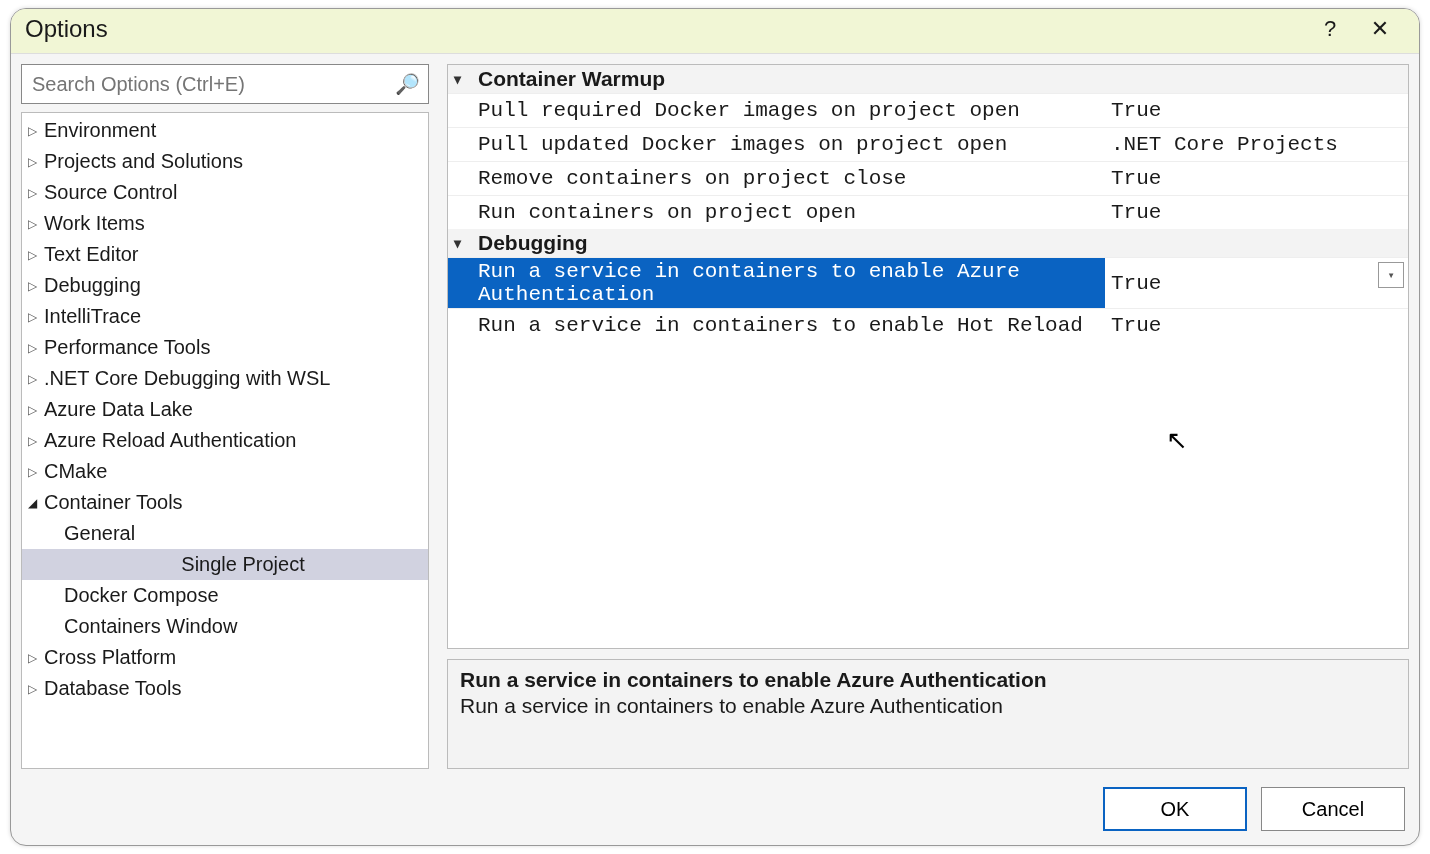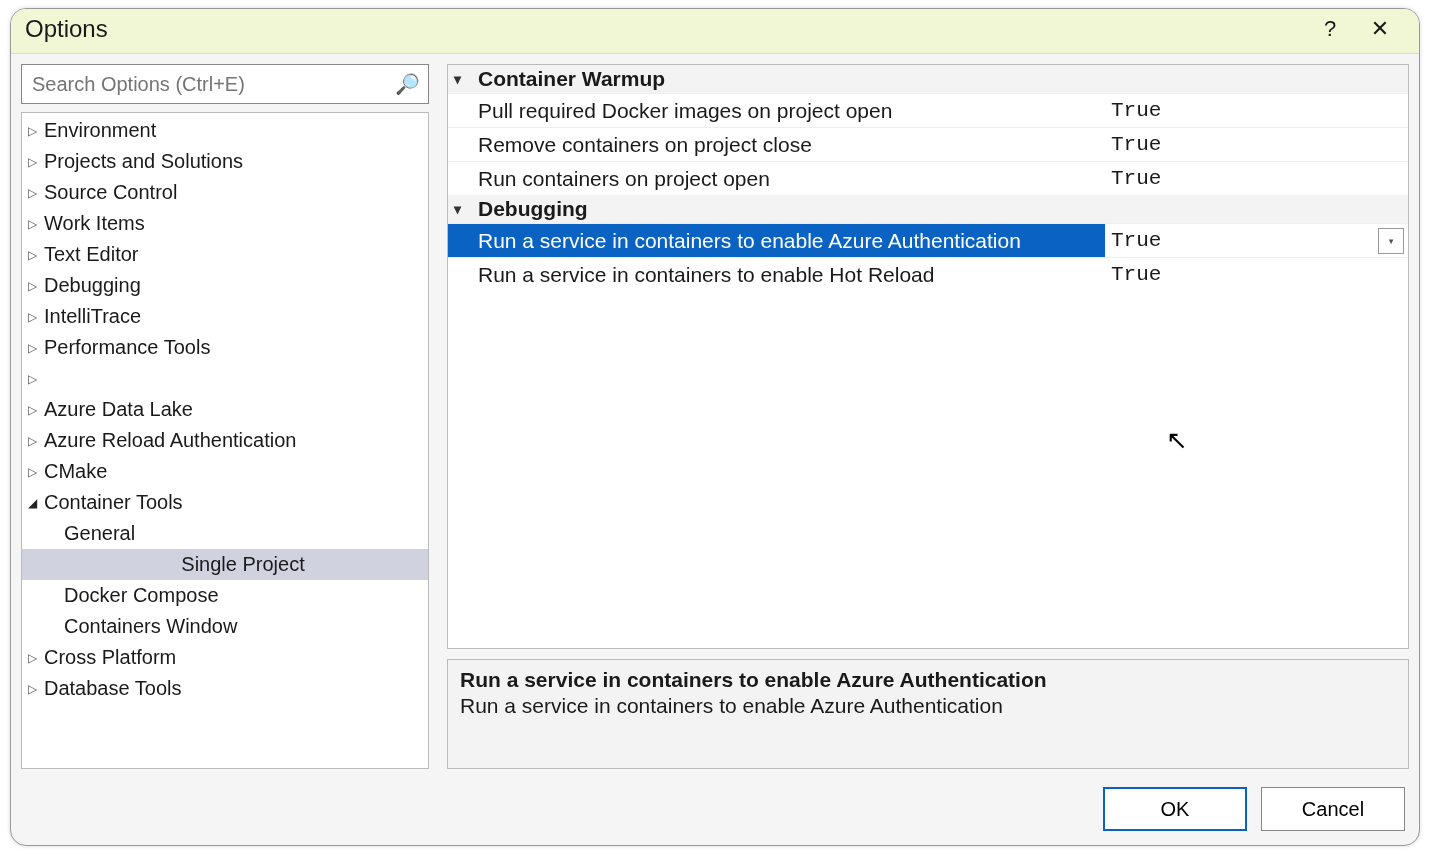--- a/index.html
+++ b/index.html
@@ -136,20 +136,21 @@
     align-items: stretch;
     font-size: 21px;
     min-height: 34px;
     border-top: 1px solid #eee;
   }
   .prop-label {
     width: 657px;
     padding: 2px 6px 2px 30px;
     display:flex;
     align-items:center;
+    font-family:Liberation Mono, monospace;
   }
   .prop-value {
     flex: 1;
     padding: 2px 6px;
     display:flex;
     align-items:center;
     position: relative;
     font-family: Liberation Mono, monospace;
   }
   .prop-row.sel .prop-label {
@@ -248,20 +249,21 @@
           <div class="tree-item">
             <span class="tree-arrow">▷</span>
             <span>IntelliTrace</span>
           </div>
           <div class="tree-item">
             <span class="tree-arrow">▷</span>
             <span>Performance Tools</span>
           </div>
           <div class="tree-item">
             <span class="tree-arrow">▷</span>
+            <span>.NET Core Debugging with WSL</span>
           </div>
           <div class="tree-item">
             <span class="tree-arrow">▷</span>
             <span>Azure Data Lake</span>
           </div>
           <div class="tree-item">
             <span class="tree-arrow">▷</span>
             <span>Azure Reload Authentication</span>
           </div>
           <div class="tree-item">
@@ -299,20 +301,26 @@
       <div class="propgrid" id="propgrid">
 
       <div class="cat-head">
             <span class="chev">▾</span>
             <span>Container Warmup</span>
           </div>
           <div class="prop-row">
             <div class="prop-label">Pull required Docker images on project open</div>
             <div class="prop-value">
               <span>True</span>
+            </div>
+          </div>
+          <div class="prop-row">
+            <div class="prop-label">Pull updated Docker images on project open</div>
+            <div class="prop-value">
+              <span>.NET Core Projects</span>
             </div>
           </div>
           <div class="prop-row">
             <div class="prop-label">Remove containers on project close</div>
             <div class="prop-value">
               <span>True</span>
             </div>
           </div>
           <div class="prop-row">
             <div class="prop-label">Run containers on project open</div>

